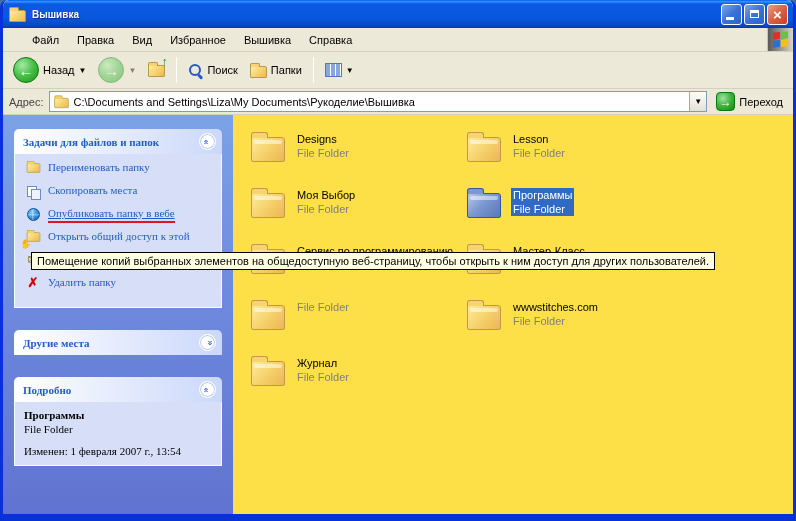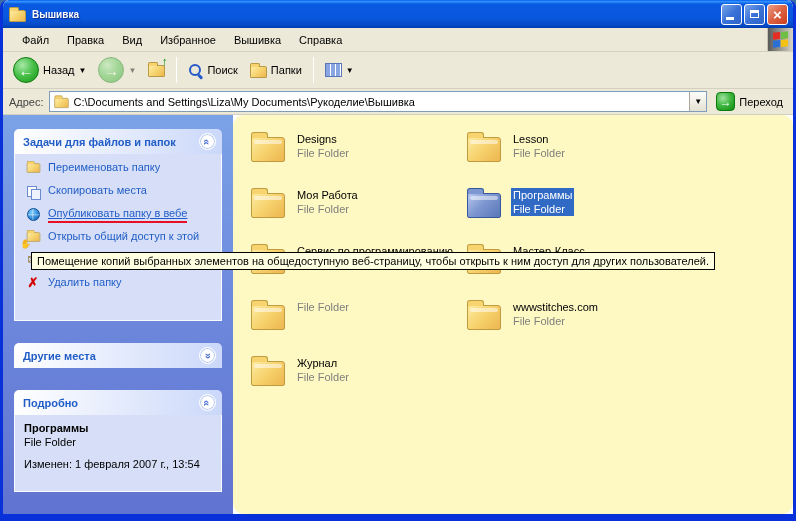--- a/index.html
+++ b/index.html
@@ -39,21 +39,21 @@
   }
   .winbtn.min, .winbtn.max { background:linear-gradient(135deg,#7ba7e8 0%,#3a72d8 50%,#2d63c8 100%); }
   .winbtn.close { background:linear-gradient(135deg,#e9a28b 0%,#dd6547 45%,#c93d1d 100%); }
   .glyph-min { position:absolute; left:4px; bottom:4px; width:8px; height:3px; background:#fff; }
   .glyph-max { width:9px; height:8px; border:1px solid #fff; border-top:3px solid #fff; }
   .glyph-close::before { content:"×"; font-weight:bold; font-size:15px; line-height:15px; }
   
   .menubar {
     height:24px; background:#ece9d8;
     border-bottom:1px solid #d4d0c0;
-    display:flex; align-items:center; padding-left:10px;
+    display:flex; align-items:center; padding-left:20px;
   }
   .menu-item { padding:4px 9px; color:#000; cursor:pointer; }
   .menubar-spacer { flex:1; }
   .winlogo-box {
     width:26px; height:23px;
     background:linear-gradient(to right,#5a5a5a,#d8d5c8);
     display:flex; align-items:center; justify-content:center;
     border-left:1px solid #c6c2b4;
   }
   .winlogo { width:15px; height:15px; display:grid; grid-template-columns:7px 7px; grid-template-rows:7px 7px; gap:1px; transform:skewY(-6deg); }
@@ -120,42 +120,42 @@
     background:radial-gradient(circle at 35% 30%, #9fe29f 0%, #3cb53c 50%, #0f8a0f 100%);
     border:1px solid #0d7a0d; color:#fff; font-weight:bold;
     display:flex; align-items:center; justify-content:center; font-size:12px;
   }
   .go-icon::before { content:"→"; }
   
   .main { position:absolute; top:115px; bottom:0; left:0; right:0; background:#fff; }
   .sidebar {
     position:absolute; left:0; top:0; bottom:0; width:230px;
     background:linear-gradient(180deg,#7ba2e7 0%,#6e8ade 45%,#6073d0 100%);
-    padding:14px 11px; overflow:hidden;
+    padding:14px 11px; overflow:hidden;font-family:Liberation Serif, serif;
   }
   .panel { border-radius:5px 5px 0 0; }
   .panel + .panel { margin-top:22px; }
   .panel-header {
     height:25px; border-radius:5px 5px 0 0;
     background:linear-gradient(to right,#ffffff 0%,#cbd8fa 100%);
     display:flex; align-items:center; justify-content:space-between;
     padding:0 6px 0 9px; cursor:pointer;
   }
   .panel-title { color:#215dc6; font-weight:bold; }
   .chevron-btn {
     width:17px; height:17px; border-radius:50%; background:#fff;
     border:1px solid #fff; box-shadow:0 0 0 1px #b5c6ee inset;
     color:#4d6fd0; font-weight:bold; font-size:11px;
     display:flex; align-items:center; justify-content:center; cursor:pointer;
   }
   .chevron-up::before { content:"«"; transform:rotate(90deg); display:block; }
   .chevron-down::before { content:"«"; transform:rotate(-90deg); display:block; }
   .panel-body {
     background:#d6dff7; border:1px solid rgba(255,255,255,.85); border-top:none;
-    padding:7px 7px 21px 9px;
+    padding:7px 7px 8px 9px;
   }
   .task { display:flex; gap:6px; margin-bottom:7px; cursor:pointer; align-items:flex-start; }
   .task-label { color:#215dc6; line-height:13px; }
   .task.highlighted .task-label {
     text-decoration:underline;
     border-bottom:2px solid #e81123; padding-bottom:1px;
   }
   .ticon { width:18px; min-width:18px; height:16px; display:flex; justify-content:center; }
   .ticon .sfolder { transform:scale(.8); margin-top:1px; }
   .copy-glyph { width:12px; height:11px; position:relative; display:inline-block; margin-top:2px; }
@@ -174,21 +174,21 @@
   }
   .mail-glyph::before { content:"✉"; color:#8a6d1f; font-size:13px; line-height:13px; }
   .delete-glyph::before { content:"✗"; color:#d40000; font-weight:bold; font-size:13px; line-height:13px; }
   .hand-overlay { position:absolute; bottom:-3px; left:-4px; color:#2f86d6; font-size:9px; }
   .rel { position:relative; }
   
   .d-name { font-weight:bold; color:#000; margin-bottom:2px; }
   .d-type { color:#000; margin-bottom:10px; }
   .d-mod { color:#000; }
   
-  .content { position:absolute; left:230px; right:0; top:0; bottom:0; background:#fef9c3;border-radius:11px; }
+  .content { position:absolute; left:230px; right:0; top:0; bottom:0; background:#fde047; }
   .files {
     position:absolute; left:18px; top:14px;
     display:grid; grid-template-columns:216px 216px; grid-auto-rows:56px;
   }
   .tile { display:flex; gap:10px; cursor:pointer; align-items:flex-start; width:200px; }
   .folder {
     position:relative; width:34px; min-width:34px; height:25px;
     background:linear-gradient(135deg,#fdeba0 0%,#f7d470 45%,#edb64f 100%);
     border:1px solid #c19a3f; border-radius:2px 3px 2px 2px; margin-top:8px;
   }
@@ -370,21 +370,21 @@
         <div class="tile">
           <span class="folder"></span>
           <span class="tile-text">
               <span class="tile-name">Lesson</span>
               <span class="tile-type">File Folder</span>
             </span>
         </div>
         <div class="tile">
           <span class="folder"></span>
           <span class="tile-text">
-              <span class="tile-name">Моя Работа</span>
+              <span class="tile-name">Моя Выбор</span>
               <span class="tile-type">File Folder</span>
             </span>
         </div>
         <div class="tile selected">
           <span class="folder"></span>
           <span class="tile-text">
               <span class="tile-name">Программы</span>
               <span class="tile-type">File Folder</span>
             </span>
         </div>

